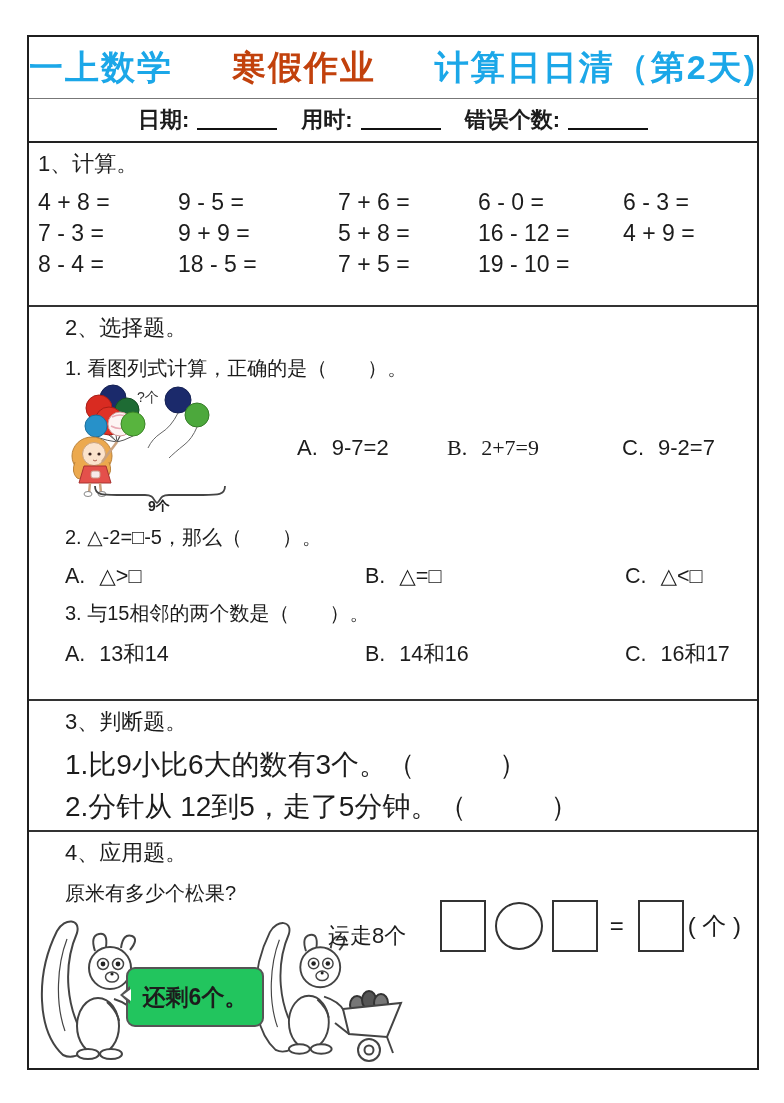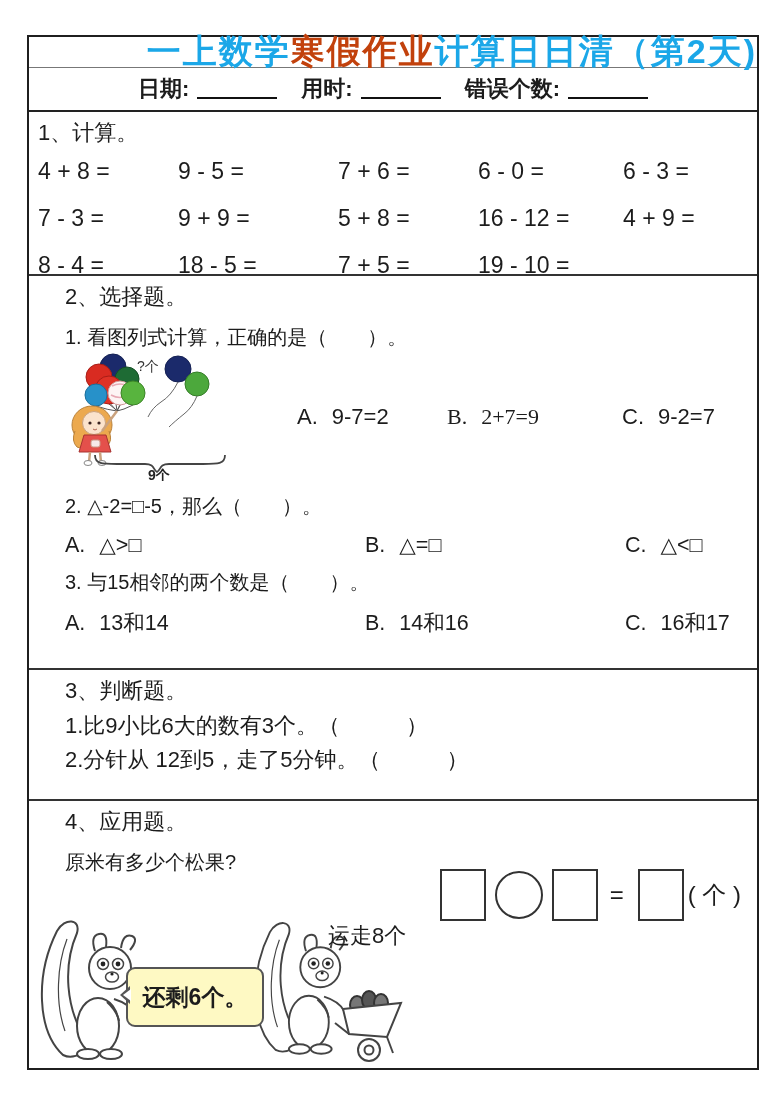--- a/index.html
+++ b/index.html
@@ -1,56 +1,56 @@
 <!DOCTYPE html>
 <html><head>
 <meta charset="utf-8">
 <style>
   * { margin:0; padding:0; box-sizing:border-box; }
   html,body { width:784px; height:1103px; background:#fff;
     font-family:"Liberation Sans","DejaVu Sans",sans-serif; color:#1c1c1c; }
   .sheet { position:absolute; left:27px; top:35px; width:732px; height:1035px;
     border:2px solid #1f1f1f; display:flex; flex-direction:column; background:#fff; }
 
-  .title-row { height:31px; display:flex; align-items:center; justify-content:flex-end;
+  .title-row { height:62px; display:flex; align-items:center; justify-content:space-between;
     font-size:34px; font-weight:bold; letter-spacing:2px; border-bottom:1.5px solid #777; }
   .c-blue { color:#1BA7E8; } .c-red { color:#c2410c; }
 
   .meta-row { height:44px; display:flex; align-items:center; justify-content:center;
     font-size:22px; font-weight:bold; border-bottom:2px solid #222; }
   .meta-row .blank { display:inline-block; width:80px; height:20px;
     border-bottom:2.5px solid #111; margin:0 24px 0 8px; }
   .meta-row .blank:last-child { margin-right:0; }
 
   section { padding:5px 9px 0 9px; }
   .sec-h { font-size:22px; font-weight:normal; line-height:32px; }
   .sec1 { height:162px; }
   .calc-grid { display:grid; grid-template-columns:140px 160px 140px 145px auto;
-    font-size:23px; row-gap:20px; margin-top:9px; }
+    font-size:23px; row-gap:4px; margin-top:9px; }
   .sec2 { height:394px; border-top:none; }
   .divider-top { border-top:2px solid #333;padding-left:36px; }
   .qline { font-size:20px; line-height:30px; margin-top:9px; }
   .figrow { display:flex; align-items:center; height:130px; }
   .q1opts { flex:1; display:flex; align-items:center; padding-left:32px; font-size:22px; }
   .q1opts .opt:nth-child(1){ width:150px; } .q1opts .opt:nth-child(2){ width:175px;font-family:Liberation Serif, serif; }
   .optrow { display:flex; font-size:21.5px; margin-top:11px; }
   .optrow .opt:nth-child(1){ width:300px; } .optrow .opt:nth-child(2){ width:260px; }
   .opt .ol { margin-right:14px; }
   .sec3 { height:131px; }
-  .sec3 .qline { margin-top:4px; font-size:22px; }
+  .sec3 .qline { margin-top:12px; font-size:28px; }
   .sec4 { flex:1; position:relative; }
   .equation { position:absolute; right:16px; top:68px; display:flex; align-items:center; }
   .eq-box { width:46px; height:52px; border:2px solid #333; background:#fff; }
   .eq-circle { width:48px; height:48px; border:2px solid #333; border-radius:50%; margin:0 9px; }
   .eq-sign { font-size:24px; margin:0 12px; }
   .eq-unit { font-size:24px; margin-left:4px; }
   .eq-box.result { margin-left:2px; }
   .squirrel-scene { position:absolute; left:6px; bottom:3px; width:382px; height:152px; }
   .bubble { position:absolute; left:91px; top:54px; width:138px; height:60px;
-    border:2.5px solid #555; border-radius:9px; background:#fef9c3;
+    border:2.5px solid #555; border-radius:9px; background:#22c55e;
     display:flex; align-items:center; justify-content:center;
     font-size:23px; font-weight:600; }
   .bubble::before { content:''; position:absolute; left:-17px; top:17px;
     border:9px solid transparent; border-right:10px solid #555; }
   .bubble::after { content:''; position:absolute; left:-11px; top:20px;
     border:6px solid transparent; border-right:8px solid #fff; }
   .carry-label { position:absolute; left:293px; top:8px; font-size:22px; white-space:nowrap; }
   svg { display:block; }
   svg text { font-family:"Liberation Sans","DejaVu Sans",sans-serif; }
 </style>

